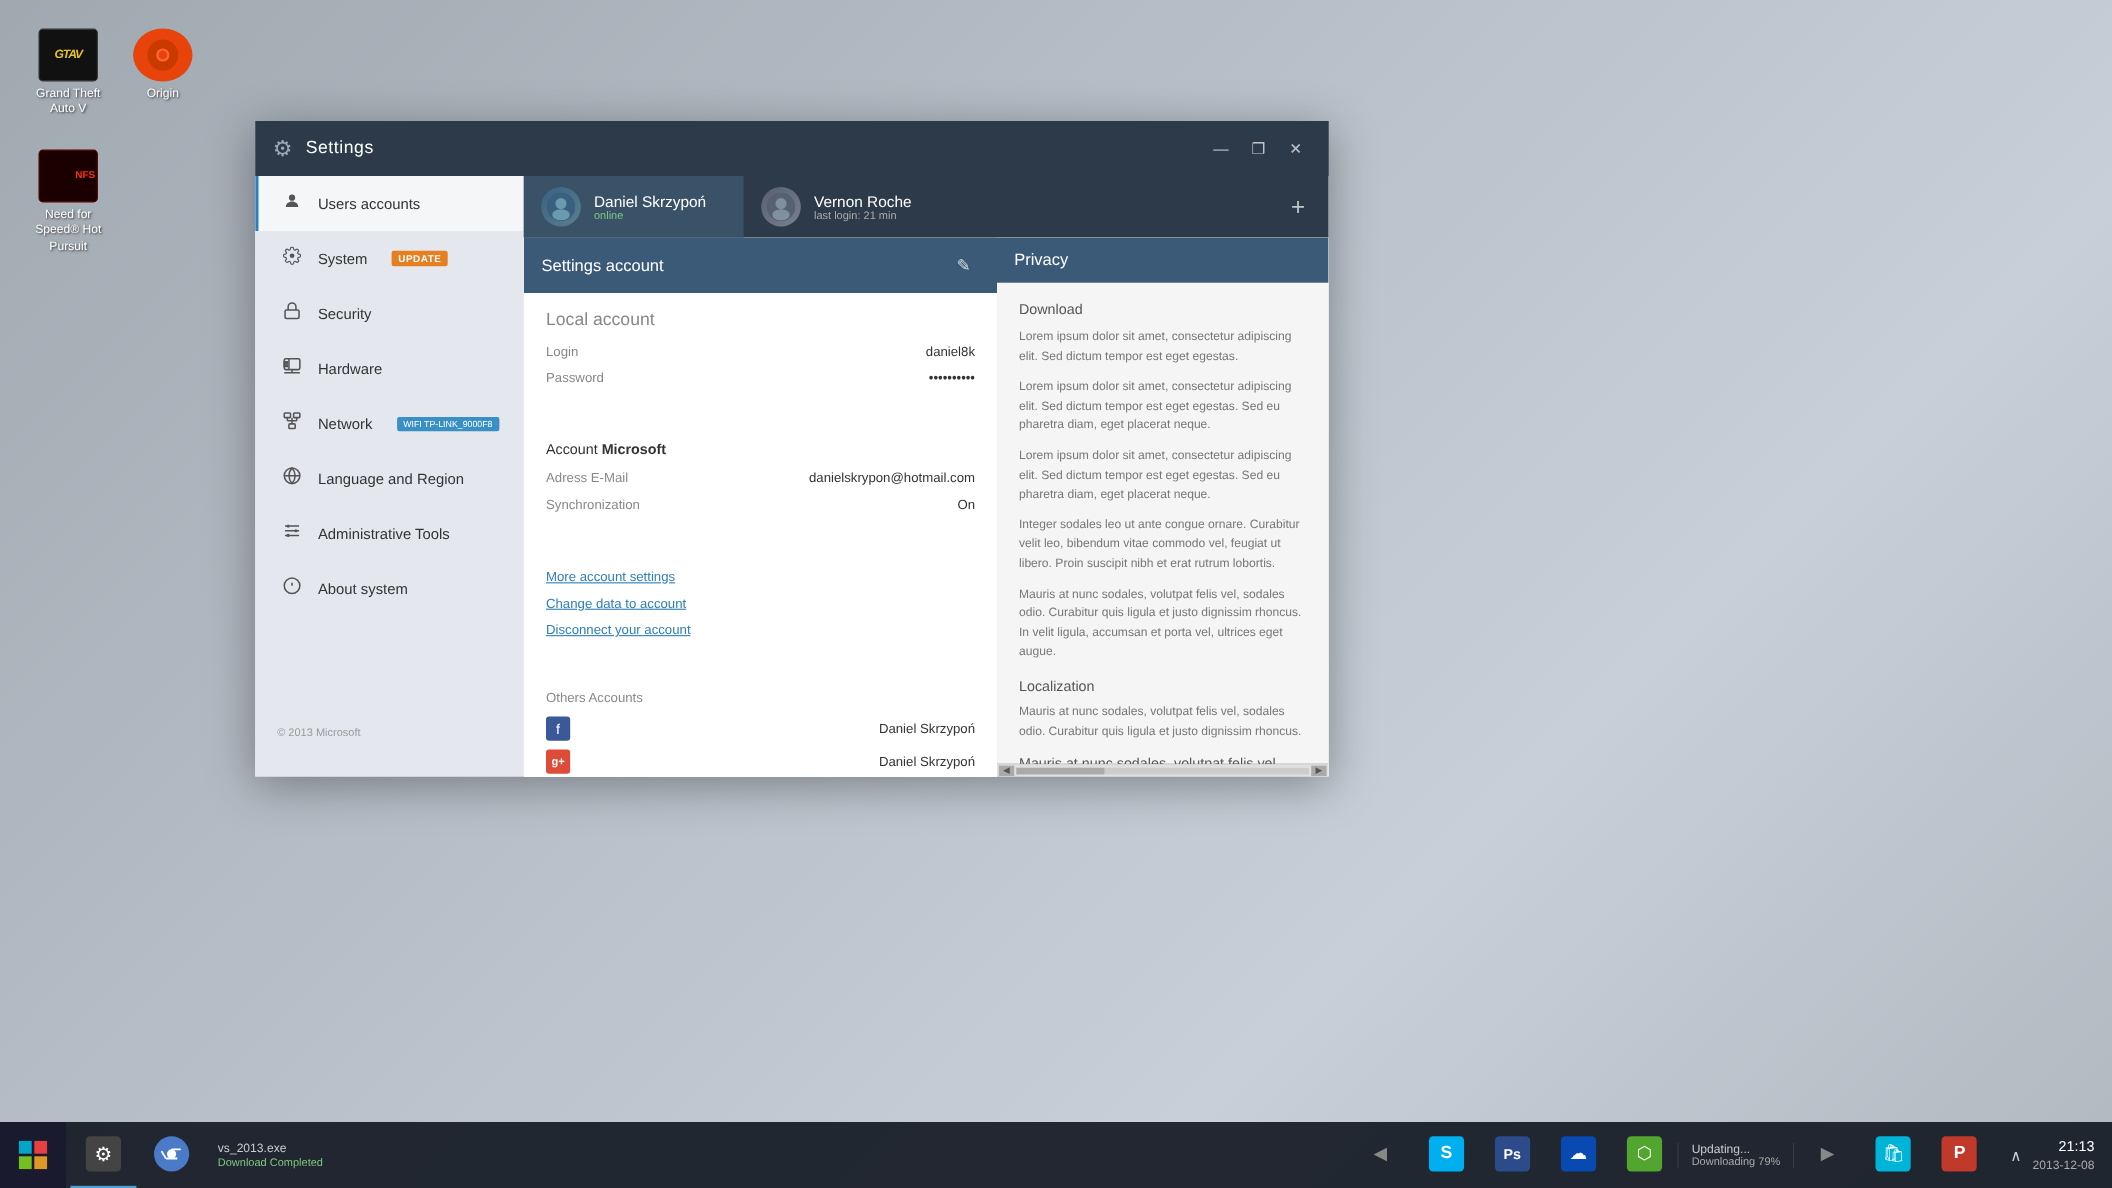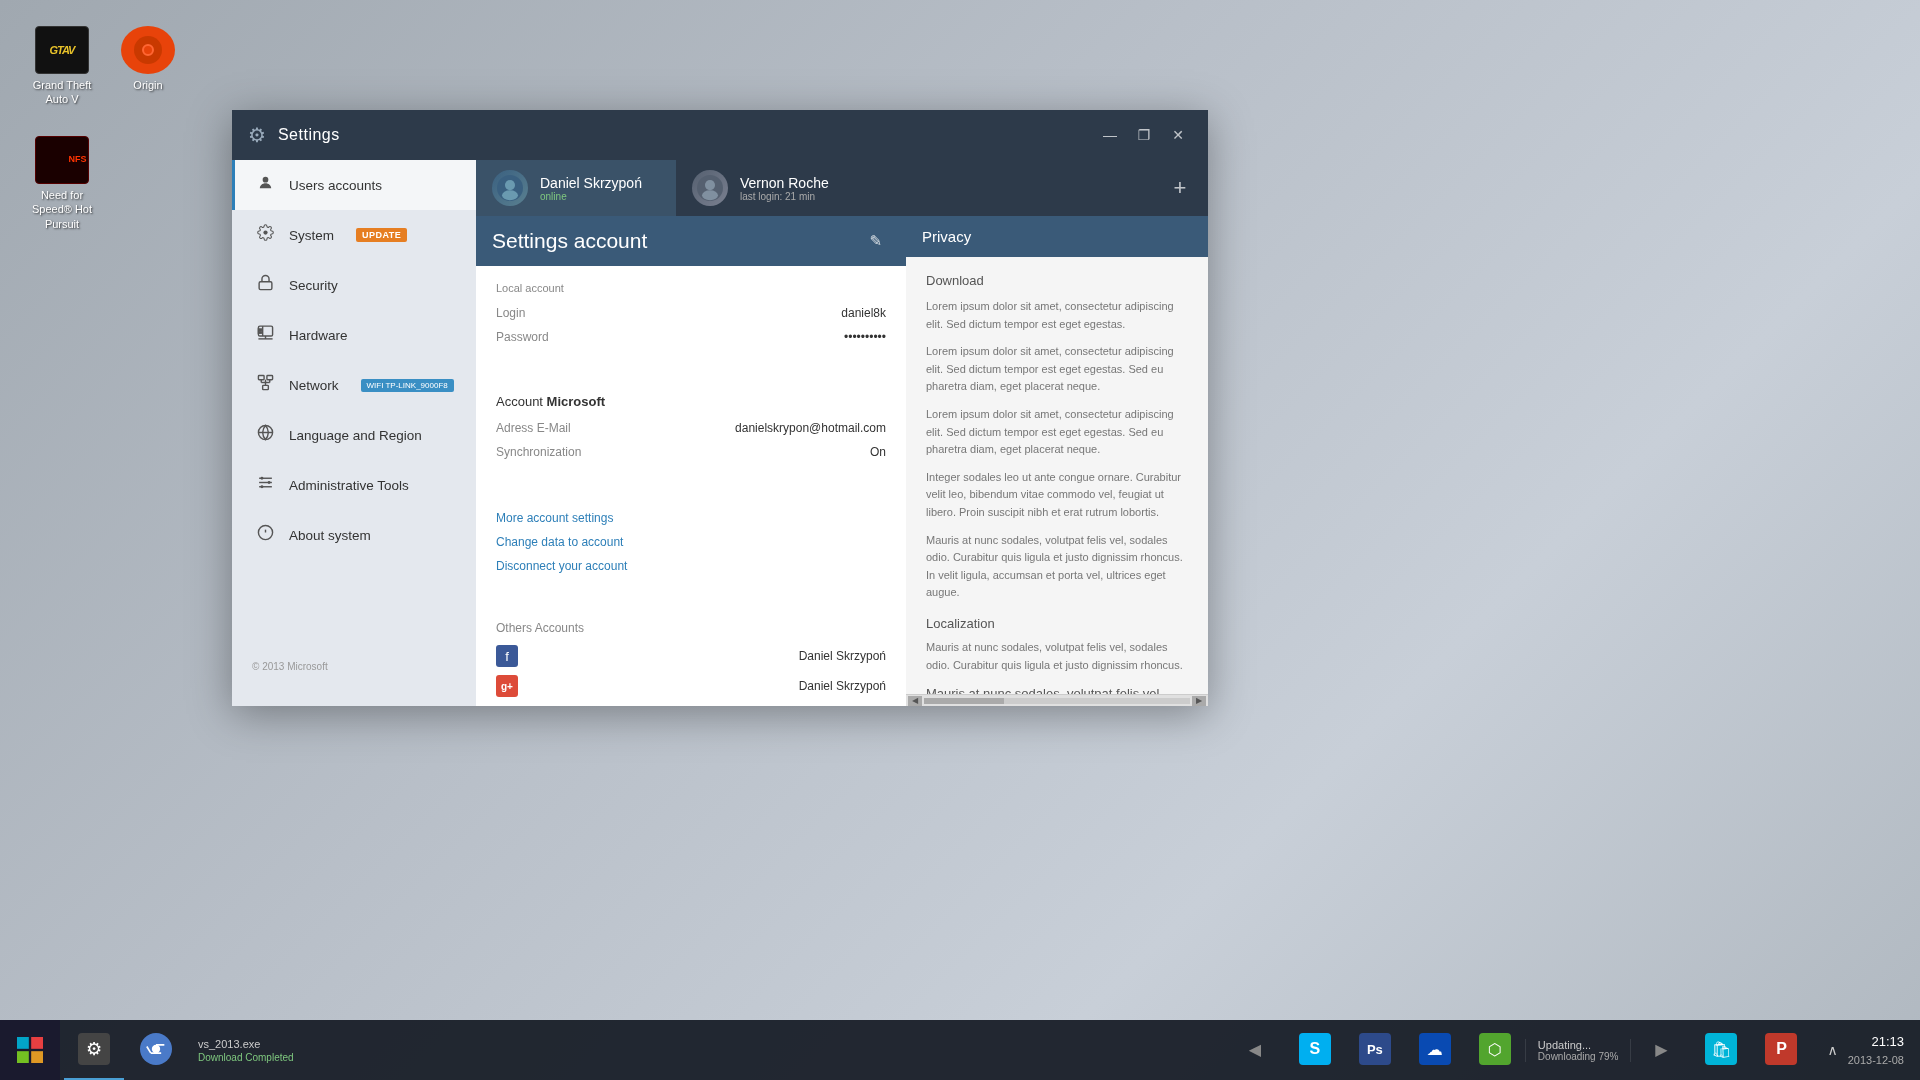--- a/index.html
+++ b/index.html
@@ -314,37 +314,37 @@
     .panel-header {
       background: #3a5a78;
       color: white;
       padding: 12px 16px;
       display: flex;
       align-items: center;
       justify-content: space-between;
       flex-shrink: 0;
     }
     .panel-header-title {
-      font-size: 21px;
+      font-size: 15px;
       font-weight: 300;
     }
     .panel-edit-btn {
       color: rgba(255,255,255,0.8);
       font-size: 15px;
       cursor: pointer;
       padding: 4px 8px;
       border: none;
       background: transparent;
     }
 
     .panel-section {
       padding: 16px 20px;
     }
     .panel-section-title {
-      font-size: 11px;
+      font-size: 16px;
       color: #888;
       margin-bottom: 12px;
       font-weight: 400;
       text-transform: none;
     }
     .panel-row {
       display: flex;
       justify-content: space-between;
       align-items: center;
       margin-bottom: 10px;
@@ -367,20 +367,21 @@
       color: #333;
     }
     .microsoft-title strong { font-weight: 600; }
     .panel-link {
       display: block;
       font-size: 12px;
       color: #2d7fb8;
       cursor: pointer;
       margin-bottom: 6px;
       padding: 2px 0;
+      text-decoration: underline;
     }
 
     .others-accounts-title {
       font-size: 12px;
       color: #888;
       margin-bottom: 10px;
     }
     .other-account-row {
       display: flex;
       align-items: center;

